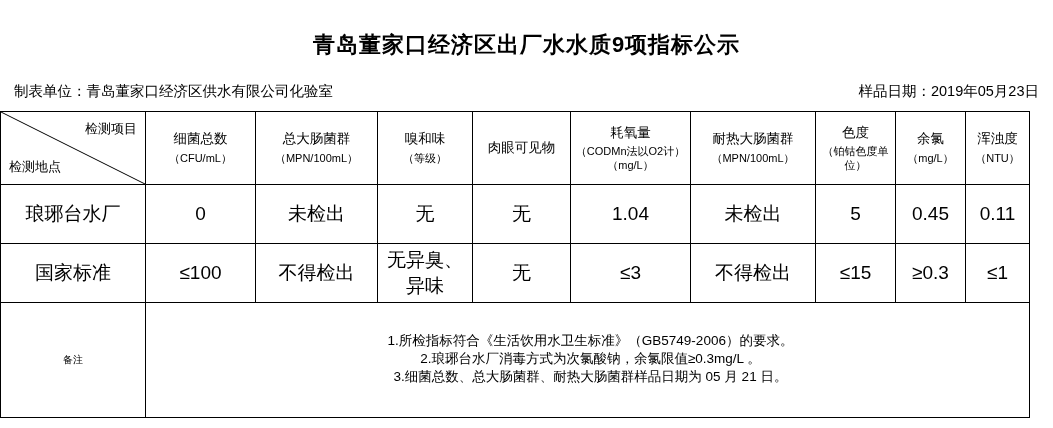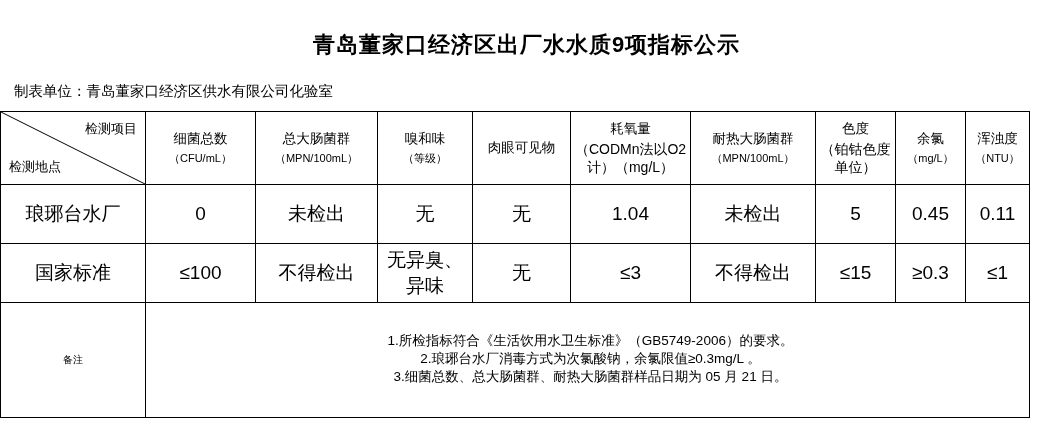--- a/index.html
+++ b/index.html
@@ -85,21 +85,21 @@
   .hdr-main {
     font-size: 13.5px;
     display: block;
   }
   .hdr-sub {
     font-size: 11px;
     display: block;
     margin-top: 2px;
   }
   .hdr-sub-small {
-    font-size: 14px;
+    font-size: 11px;
     display: block;
     margin-top: 2px;
     line-height: 1.3;
   }
   .row-data td {
     height: 54px;
     font-size: 19px;
   }
   .row-label {
     font-size: 14.5px;
@@ -120,20 +120,21 @@
 </style>
 </head>
 <body>
 
 <div class="page">
 
   <div class="title">青岛董家口经济区出厂水水质9项指标公示</div>
 
   <div class="meta-row">
     <div class="meta-left">制表单位：青岛董家口经济区供水有限公司化验室</div>
+    <div class="meta-right">样品日期：2019年05月23日</div>
   </div>
 
   <table class="water">
     <colgroup>
       <col style="width:145px">
       <col style="width:110px">
       <col style="width:122px">
       <col style="width:95px">
       <col style="width:98px">
       <col style="width:120px">

